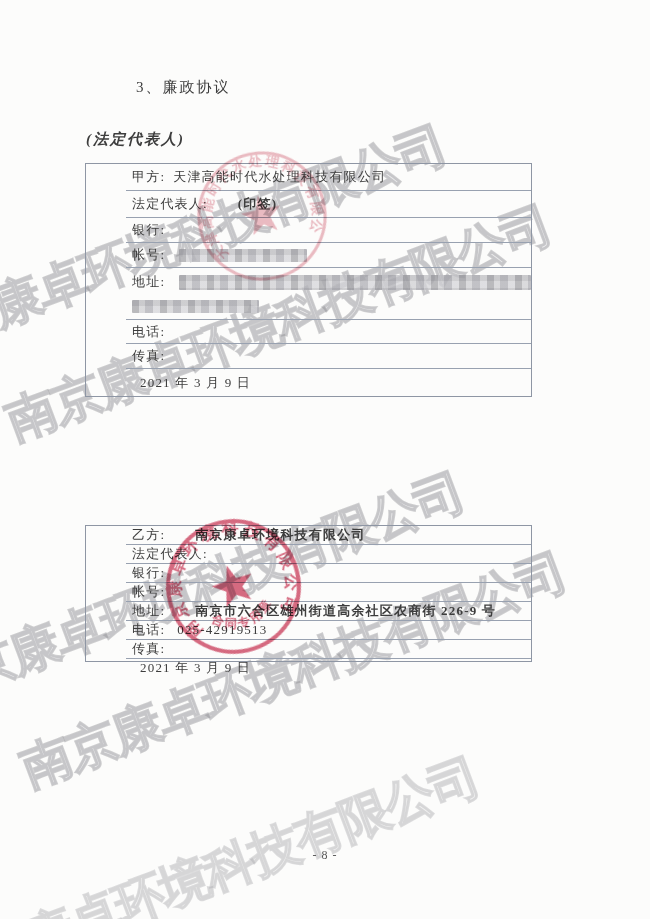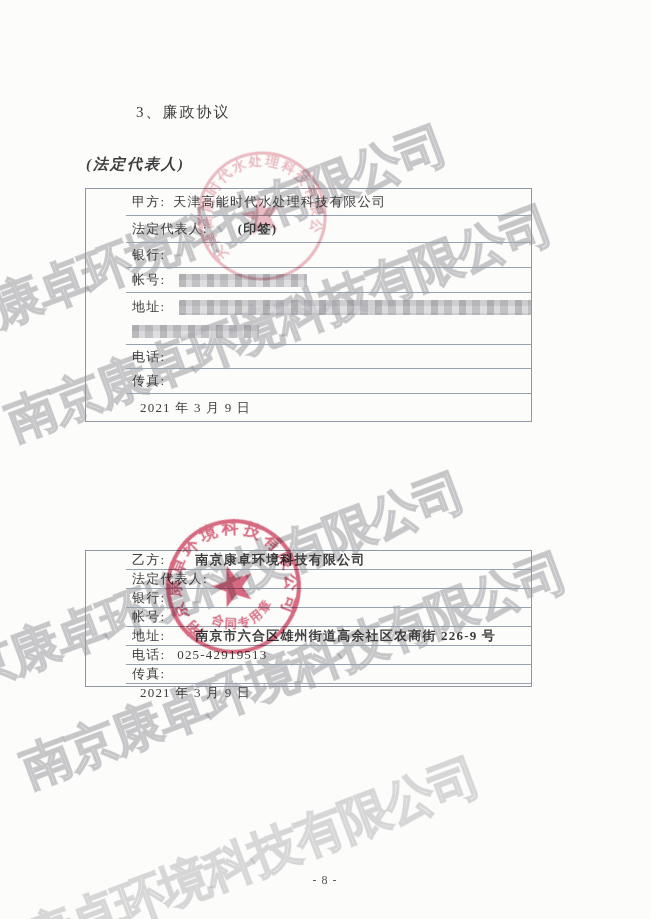--- a/index.html
+++ b/index.html
@@ -13,21 +13,21 @@
   .wm-layer{position:absolute;inset:0;z-index:1;pointer-events:none;}
   .wm{
     position:absolute;white-space:nowrap;
     font-size:50px;font-weight:bold;letter-spacing:-2px;
     transform:rotate(-20.5deg);transform-origin:0 0;
     color:rgba(214,214,216,.42);
     -webkit-text-stroke:1.5px rgba(138,138,142,.38);
   }
   .wm.b5{opacity:.7;}
   
-  .content{position:absolute;inset:0;z-index:2;margin-top:25px;}
+  .content{position:absolute;inset:0;z-index:2;}
   .doc-heading{position:absolute;left:136px;top:78px;font-size:15px;letter-spacing:2px;}
   .doc-subtitle{position:absolute;left:86px;top:130px;font-size:15px;font-weight:bold;font-style:italic;letter-spacing:2px;}
   .page-number{position:absolute;left:0;right:0;top:848px;text-align:center;font-size:12px;letter-spacing:1px;color:#555;}
   
   .sig-table{
     position:absolute;left:85px;width:447px;box-sizing:border-box;
     border:1px solid #8e96a4;display:flex;flex-direction:column;
     background:transparent;
     padding-left:40px;
   }

